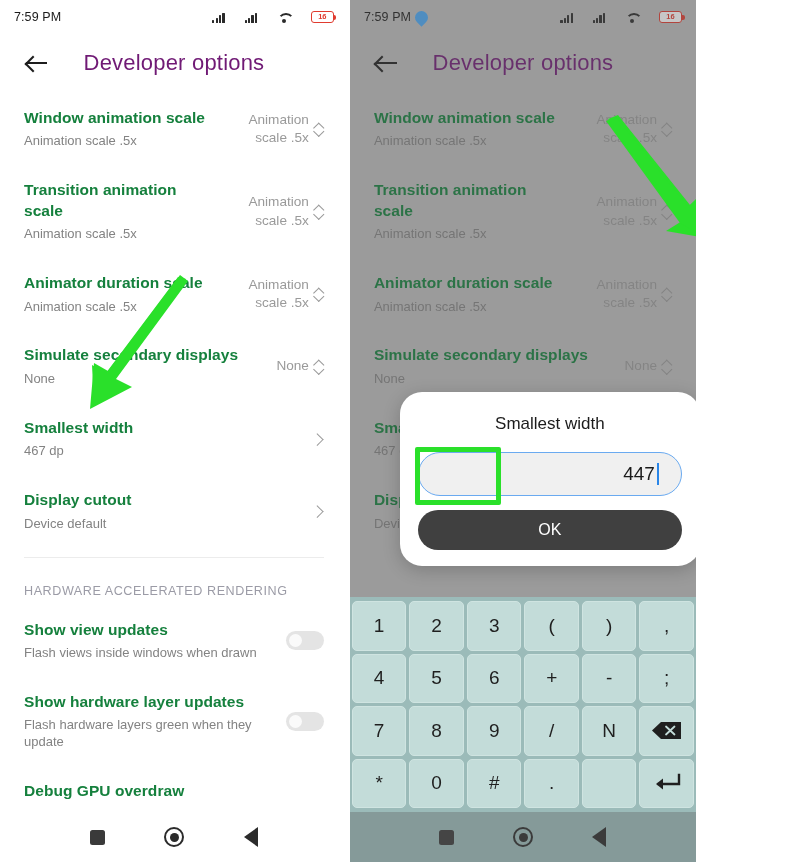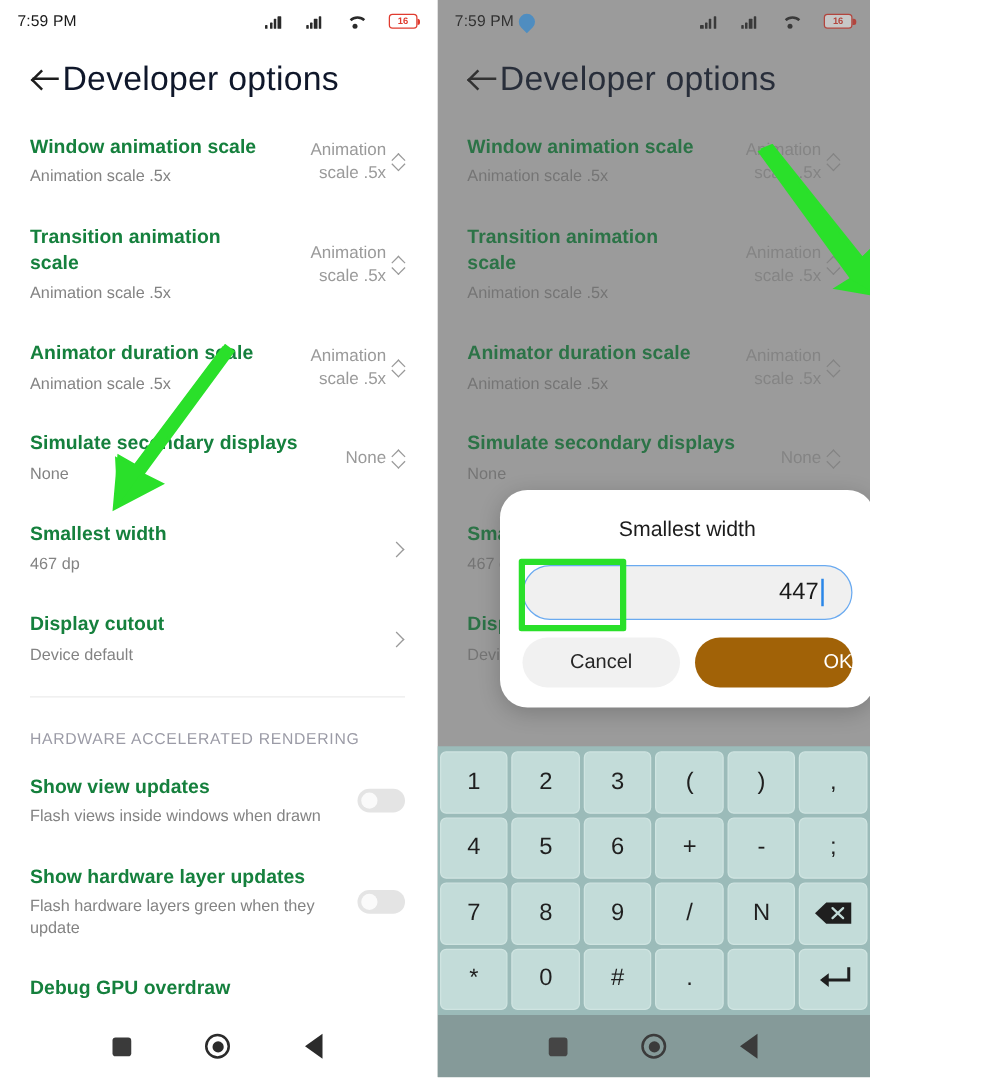--- a/index.html
+++ b/index.html
@@ -57,21 +57,21 @@
   .back-arrow::before {
     content: ""; position: absolute; left: 2px; top: 12px;
     width: 21px; height: 2px; background: #1d1d1d;
   }
   .back-arrow::after {
     content: ""; position: absolute; left: 2.5px; top: 7.5px;
     width: 10px; height: 10px; border-left: 2px solid #1d1d1d;
     border-bottom: 2px solid #1d1d1d; transform: rotate(45deg);
   }
   .appbar-title {
-    flex: 1; text-align: left; font-size: 27px; color: #0f172a;
+    flex: 1; text-align: center; font-size: 22px; color: #701a75;
     margin-right: 26px; letter-spacing: .2px;
   }
 
   
   .list { padding: 0 24px; }
   .row { display: flex; align-items: flex-start; padding: 16px 0 14px; }
   .row-texts { flex: 1; min-width: 0; padding-right: 14px; }
   .row-title {
     font-size: 15.5px; font-weight: bold; color: #15803d;
     line-height: 1.32; letter-spacing: .05px;
@@ -157,21 +157,21 @@
     position: absolute; z-index: 4; border: 5px solid #2ae02a;
     left: 15px; top: 55px; width: 86px; height: 58px; border-radius: 2px;
     pointer-events: none;
   }
   .dialog-actions { display: flex; gap: 12px; margin-top: 14px; }
   .btn {
     flex: 1; height: 40px; border-radius: 20px; border: none;
     font-size: 16px; cursor: pointer; font-family: inherit;
   }
   .btn-cancel { background: #f1f1f1; color: #262626; }
-  .btn-ok { background: #a16207; color: #ffffff; text-align: right; }
+  .btn-ok { background: #404040; color: #ffffff; }
 
   
   .keyboard {
     position: absolute; z-index: 3; left: 0; bottom: 50px; width: 100%;
     height: 215px; background: #9bbbb9; padding: 4px 2px 4px;
     display: grid; grid-template-columns: repeat(6, 1fr);
     grid-template-rows: repeat(4, 1fr); gap: 3px;
   }
   .key {
     background: #c3dcd9; border-radius: 5px;
@@ -423,21 +423,20 @@
 
     <div class="scrim"></div>
 
     <div class="dialog">
       <div class="dialog-title">Smallest width</div>
       <div class="dialog-input">
         <span>447</span>
         <span class="caret"></span>
       </div>
       <div class="dialog-actions">
-        <button class="btn btn-cancel">Cancel</button>
         <button class="btn btn-ok">OK</button>
       </div>
       <div class="hl-box"></div>
     </div>
 
     <div class="keyboard">
       <div class="key">1</div>
       <div class="key">2</div>
       <div class="key">3</div>
       <div class="key">(</div>

